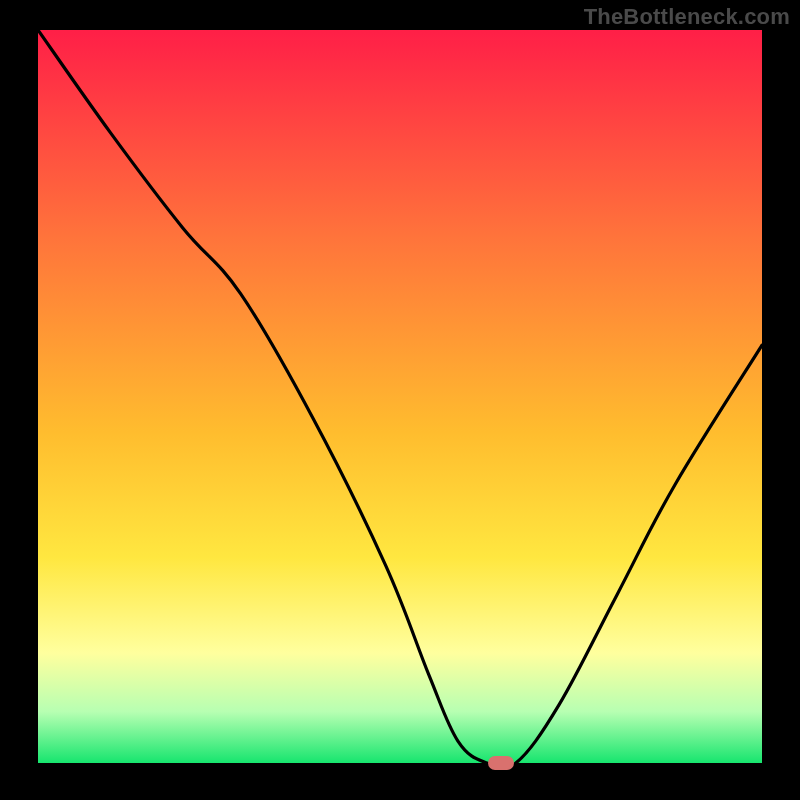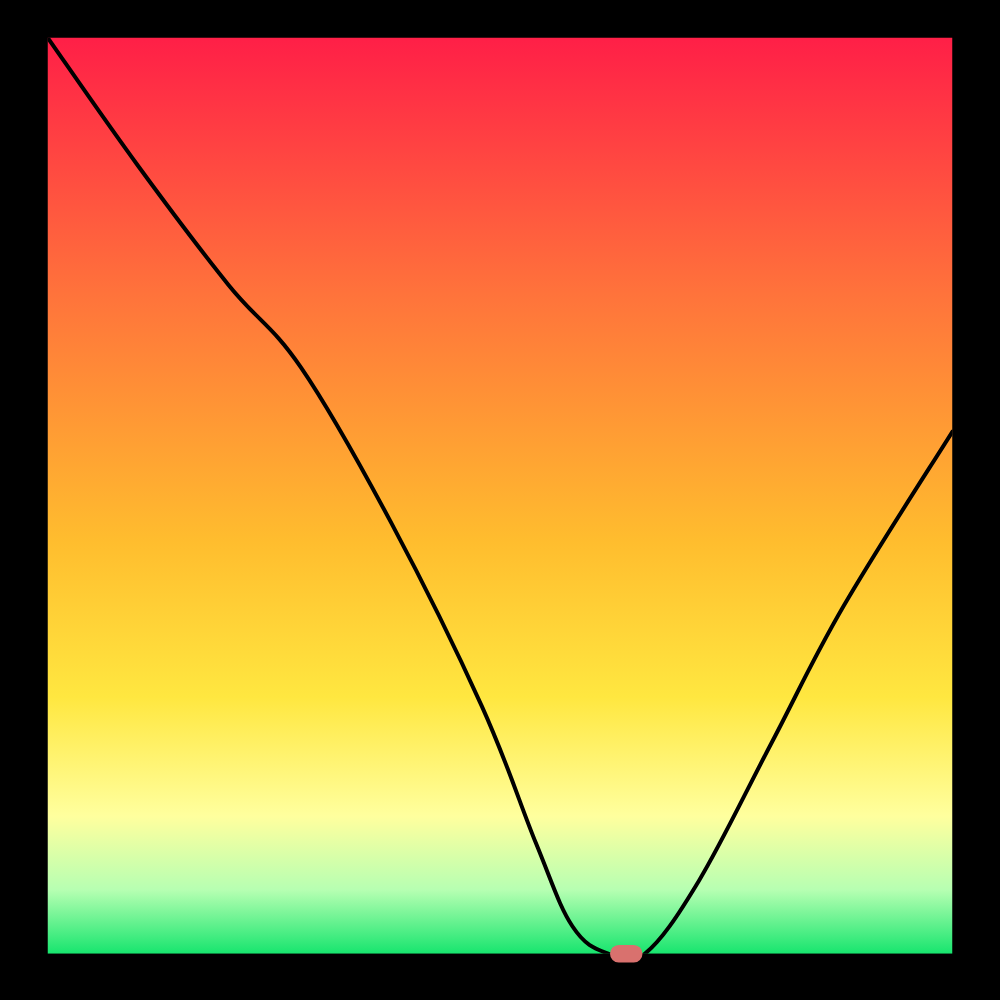--- a/index.html
+++ b/index.html
@@ -57,20 +57,21 @@
     background: #d9716e;
     transform: translate(-50%, -50%);
     z-index: 3;
   }
 </style>
 </head>
 <body>
 
 <div class="outer">
 
+  <div class="watermark">TheBottleneck.com</div>
 
   <div class="plot-frame">
 
     <svg class="gradient" viewBox="0 0 724 733" preserveAspectRatio="none">
       <defs>
         <linearGradient id="bg-grad" x1="0" y1="0" x2="0" y2="1">
             <stop offset="0%" stop-color="#ff1f47"></stop>
             <stop offset="28.000000000000004%" stop-color="#ff733b"></stop>
             <stop offset="55.00000000000001%" stop-color="#ffbd2e"></stop>
             <stop offset="72%" stop-color="#ffe740"></stop>

